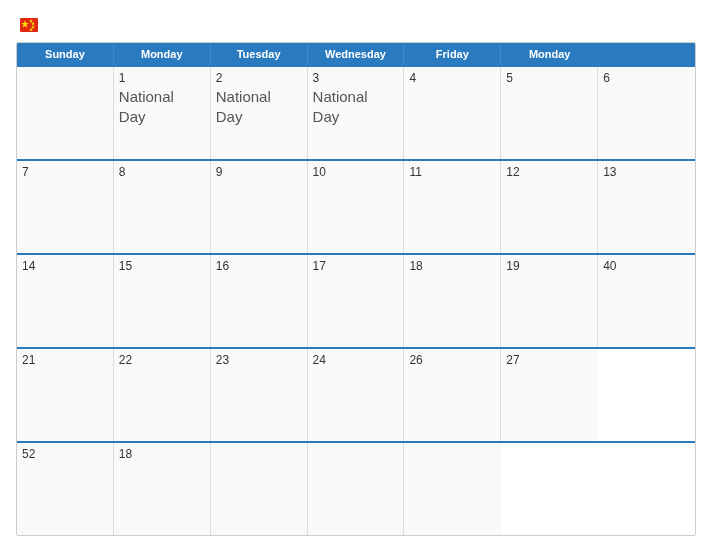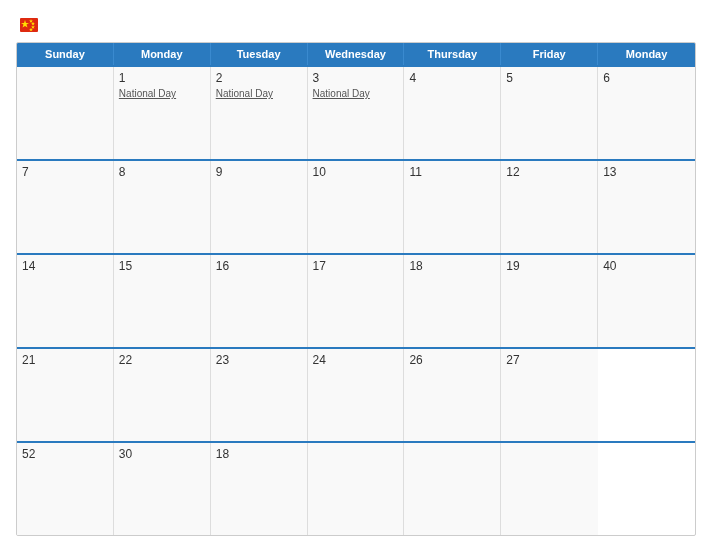--- a/index.html
+++ b/index.html
@@ -109,24 +109,23 @@
     .cal-cell.empty {
       background: #f9f9f9;
     }
     .day-num {
       font-size: 12px;
       color: #333;
       font-weight: normal;
       margin-bottom: 2px;
     }
     .day-event {
-      font-size: 10px;
+      font-size: 15px;
       color: #555;
       line-height: 1.3;
-      text-decoration: underline;
     }
   </style>
 </head>
 <body>
 
 <div class="page">
   <div class="header">
     <div class="logo">
       <div class="logo-text">
         <span class="general"></span><span class="blue"></span>
@@ -143,21 +142,20 @@
     <div class="title"></div>
     <div class="country"></div>
   </div>
 
   <div class="calendar">
     <div class="cal-header">
     <div class="cal-header-cell">Sunday</div>
         <div class="cal-header-cell">Monday</div>
         <div class="cal-header-cell">Tuesday</div>
         <div class="cal-header-cell">Wednesday</div>
-        <div class="cal-header-cell">Thursday</div>
         <div class="cal-header-cell">Friday</div>
         <div class="cal-header-cell">Monday</div>
       </div>
     <div class="cal-body">
     <div class="cal-week">
           <div class="cal-cell empty"></div>
           <div class="cal-cell">
             <div class="day-num">1</div>
             <div class="day-event">National Day</div>
           </div>
@@ -243,23 +241,20 @@
           </div>
           <div class="cal-cell">
             <div class="day-num">27</div>
           </div>
         </div>
         <div class="cal-week">
           <div class="cal-cell">
             <div class="day-num">52</div>
           </div>
           <div class="cal-cell">
-            <div class="day-num">30</div>
-          </div>
-          <div class="cal-cell">
             <div class="day-num">18</div>
           </div>
           <div class="cal-cell empty"></div>
           <div class="cal-cell empty"></div>
           <div class="cal-cell empty"></div>
         </div>
       </div>
   </div>
 </div>
 

